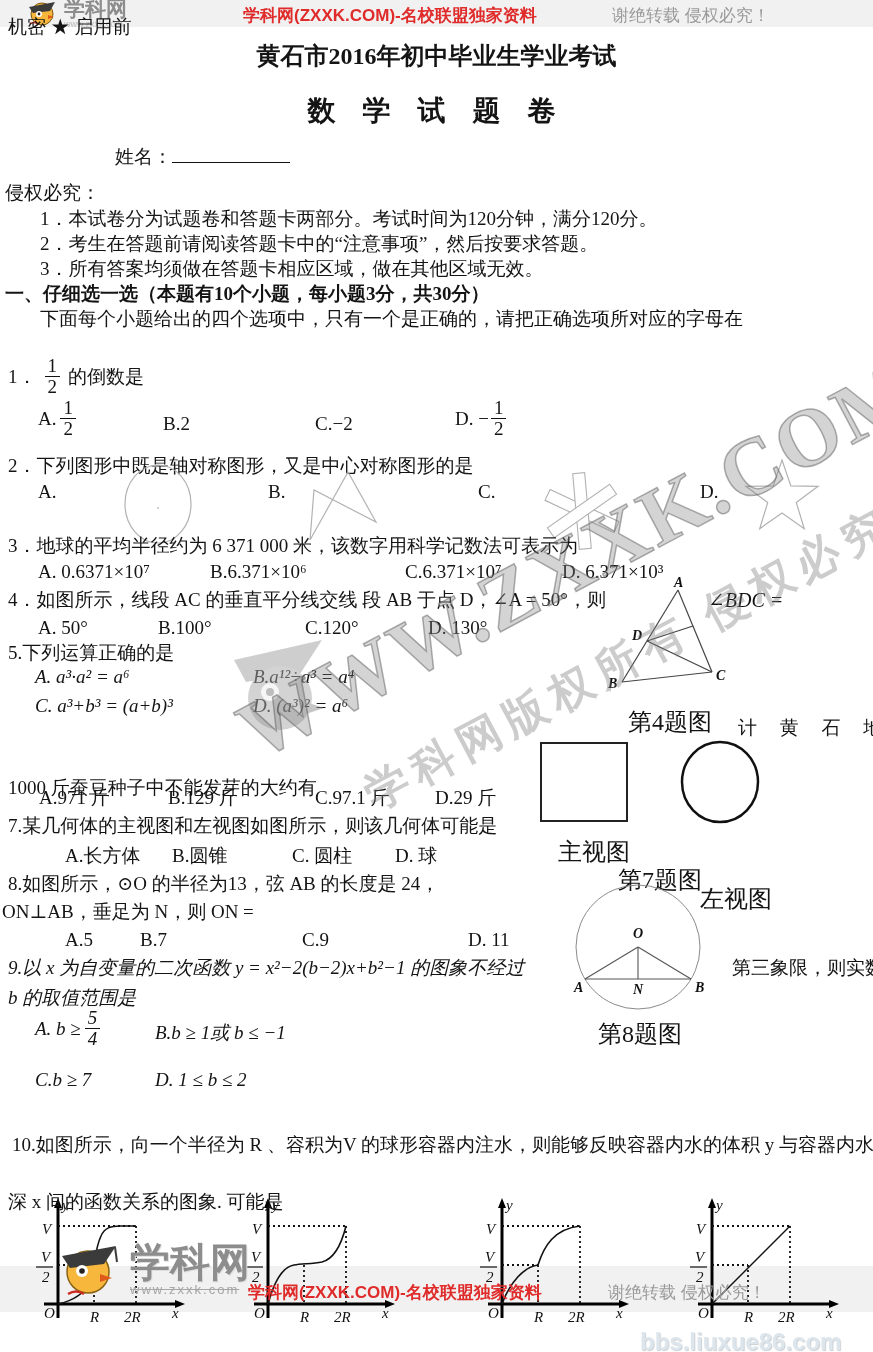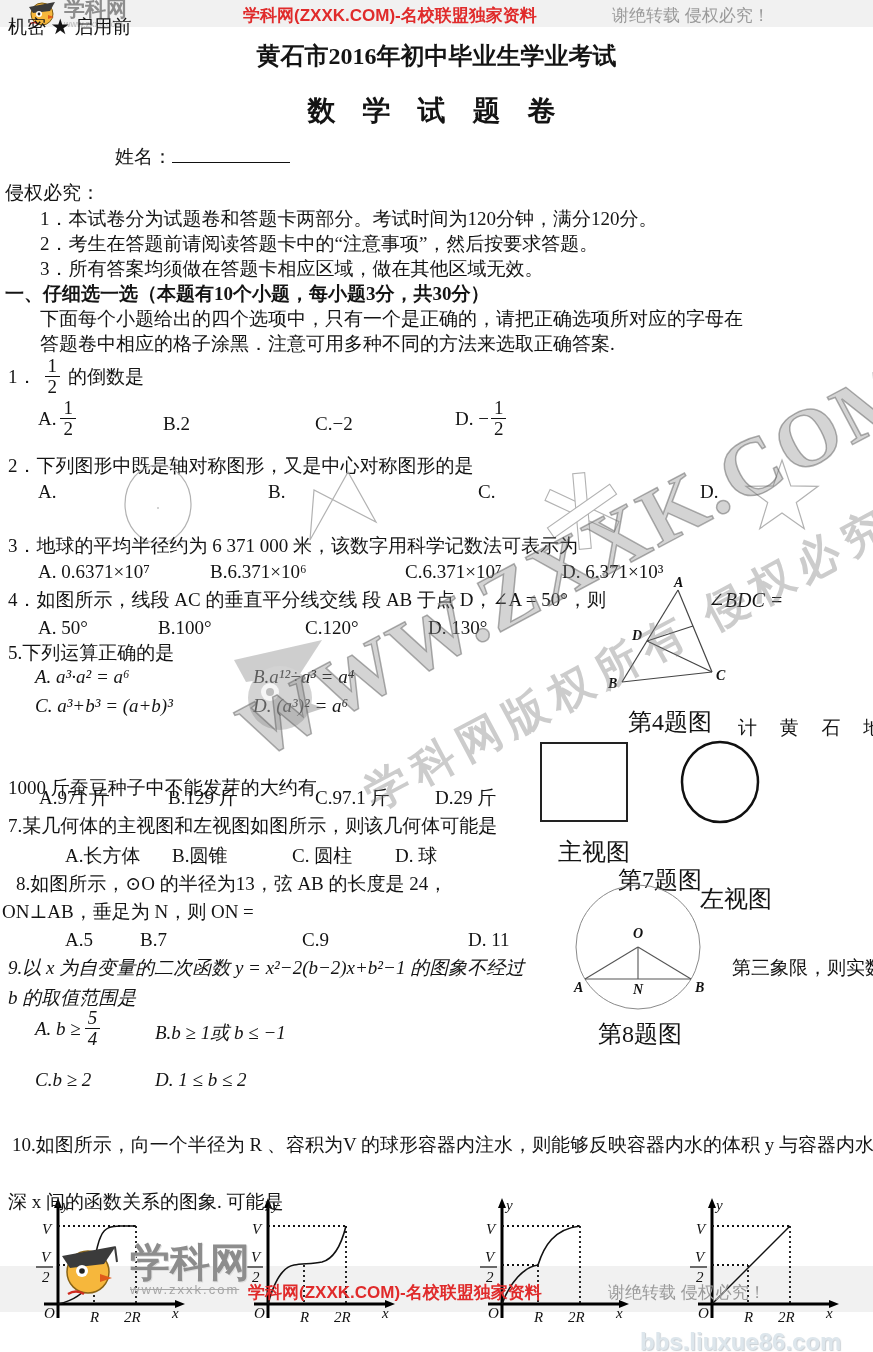--- a/index.html
+++ b/index.html
@@ -66,21 +66,20 @@
     <span>姓名：</span><span class="blank" style="width:118px"></span>
   </div>
 
   <div class="abs t" style="left:5px;top:181px;z-index:2">侵权必究：</div>
   <div class="abs t" style="left:40px;top:207px;z-index:2">1．本试卷分为试题卷和答题卡两部分。考试时间为120分钟，满分120分。</div>
   <div class="abs t" style="left:40px;top:232px;z-index:2">2．考生在答题前请阅读答题卡中的“注意事项”，然后按要求答题。</div>
   <div class="abs t" style="left:40px;top:257px;z-index:2">3．所有答案均须做在答题卡相应区域，做在其他区域无效。</div>
 
   <div class="abs t bold" style="left:5px;top:282px;z-index:2">一、仔细选一选（本题有10个小题，每小题3分，共30分）</div>
   <div class="abs t" style="left:40px;top:307px;z-index:2">下面每个小题给出的四个选项中，只有一个是正确的，请把正确选项所对应的字母在</div>
-  <div class="abs t" style="left:40px;top:332px;z-index:2">答题卷中相应的格子涂黑．注意可用多种不同的方法来选取正确答案.</div>
 
   <div class="abs t flexline" style="left:8px;top:356px;gap:8px;z-index:2">
     <span>1．</span>
     <span class="frac">
         <span class="num">1</span>
         <span class="den">2</span>
       </span>
     <span>的倒数是</span>
   </div>
   <div class="abs t flexline" style="left:38px;top:398px;gap:4px;z-index:2">
@@ -173,21 +172,21 @@
   <div class="abs t" style="left:292px;top:844px;z-index:2">C. 圆柱</div>
   <div class="abs t" style="left:395px;top:844px;z-index:2">D. 球</div>
   <div class="abs" style="left:540px;top:742px;width:88px;height:80px;border:2.5px solid #222;z-index:2"></div>
   <svg class="abs" style="left:678px;top:740px;z-index:2" width="84" height="88" viewBox="0 0 84 88">
     <ellipse cx="42" cy="42" rx="38" ry="40" fill="none" stroke="#111" stroke-width="2.5"></ellipse>
   </svg>
   <div class="abs caption" style="left:558px;top:836px;z-index:2">主视图</div>
   <div class="abs caption" style="left:700px;top:883px;z-index:2">左视图</div>
   <div class="abs caption" style="left:618px;top:864px;z-index:2">第7题图</div>
 
-  <div class="abs t" style="left:16px;top:872px;z-index:2">8.如图所示，⊙O 的半径为13，弦 AB 的长度是 24，</div>
+  <div class="abs t" style="left:8px;top:872px;z-index:2">8.如图所示，⊙O 的半径为13，弦 AB 的长度是 24，</div>
   <div class="abs t" style="left:2px;top:900px;z-index:2">ON⊥AB，垂足为 N，则 ON =</div>
   <div class="abs t" style="left:65px;top:928px;z-index:2">A.5</div>
   <div class="abs t" style="left:140px;top:928px;z-index:2">B.7</div>
   <div class="abs t" style="left:302px;top:928px;z-index:2">C.9</div>
   <div class="abs t" style="left:468px;top:928px;z-index:2">D. 11</div>
   <svg class="abs" style="left:572px;top:880px;z-index:2" width="140" height="152" viewBox="0 0 140 152">
     <circle cx="66" cy="67" r="62" fill="none" stroke="#8a8a8a" stroke-width="1"></circle>
     <path d="M13,99 L119,99" stroke="#555" stroke-width="1.2" fill="none"></path>
     <path d="M66,67 L13,99" stroke="#555" stroke-width="1.1" fill="none"></path>
     <path d="M66,67 L119,99" stroke="#555" stroke-width="1.1" fill="none"></path>
@@ -203,21 +202,21 @@
   <div class="abs t" style="left:732px;top:956px;z-index:2">第三象限，则实数</div>
   <div class="abs t it" style="left:8px;top:986px;z-index:2">b 的取值范围是</div>
   <div class="abs t flexline it" style="left:35px;top:1008px;gap:4px;z-index:2">
     <span>A. b ≥</span>
     <span class="frac">
         <span class="num">5</span>
         <span class="den">4</span>
       </span>
   </div>
   <div class="abs t it" style="left:155px;top:1021px;z-index:2">B.b ≥ 1或 b ≤ −1</div>
-  <div class="abs t it" style="left:35px;top:1068px;z-index:2">C.b ≥ 2</div>
+  <div class="abs t it" style="left:35px;top:1068px;z-index:2">C.b ≥ 7</div>
   <div class="abs t it" style="left:155px;top:1068px;z-index:2">D. 1 ≤ b ≤ 2</div>
 
   <div class="abs t" style="left:12px;top:1133px;z-index:2">10.如图所示，向一个半径为 R 、容积为V 的球形容器内注水，则能够反映容器内水的体积 y 与容器内水</div>
   <div class="abs t" style="left:8px;top:1190px;z-index:3">深 x 间的函数关系的图象. 可能是</div>
 
   <svg class="abs" style="left:28px;top:1196px;z-index:2" width="165" height="135" viewBox="0 0 165 135">
     <line x1="30" y1="122" x2="30" y2="8" stroke="#000" stroke-width="3"></line>
     <polygon points="30,2 26,12 34,12" fill="#000"></polygon>
     <line x1="16" y1="108" x2="150" y2="108" stroke="#000" stroke-width="3"></line>
     <polygon points="157,108 147,104 147,112" fill="#000"></polygon>

